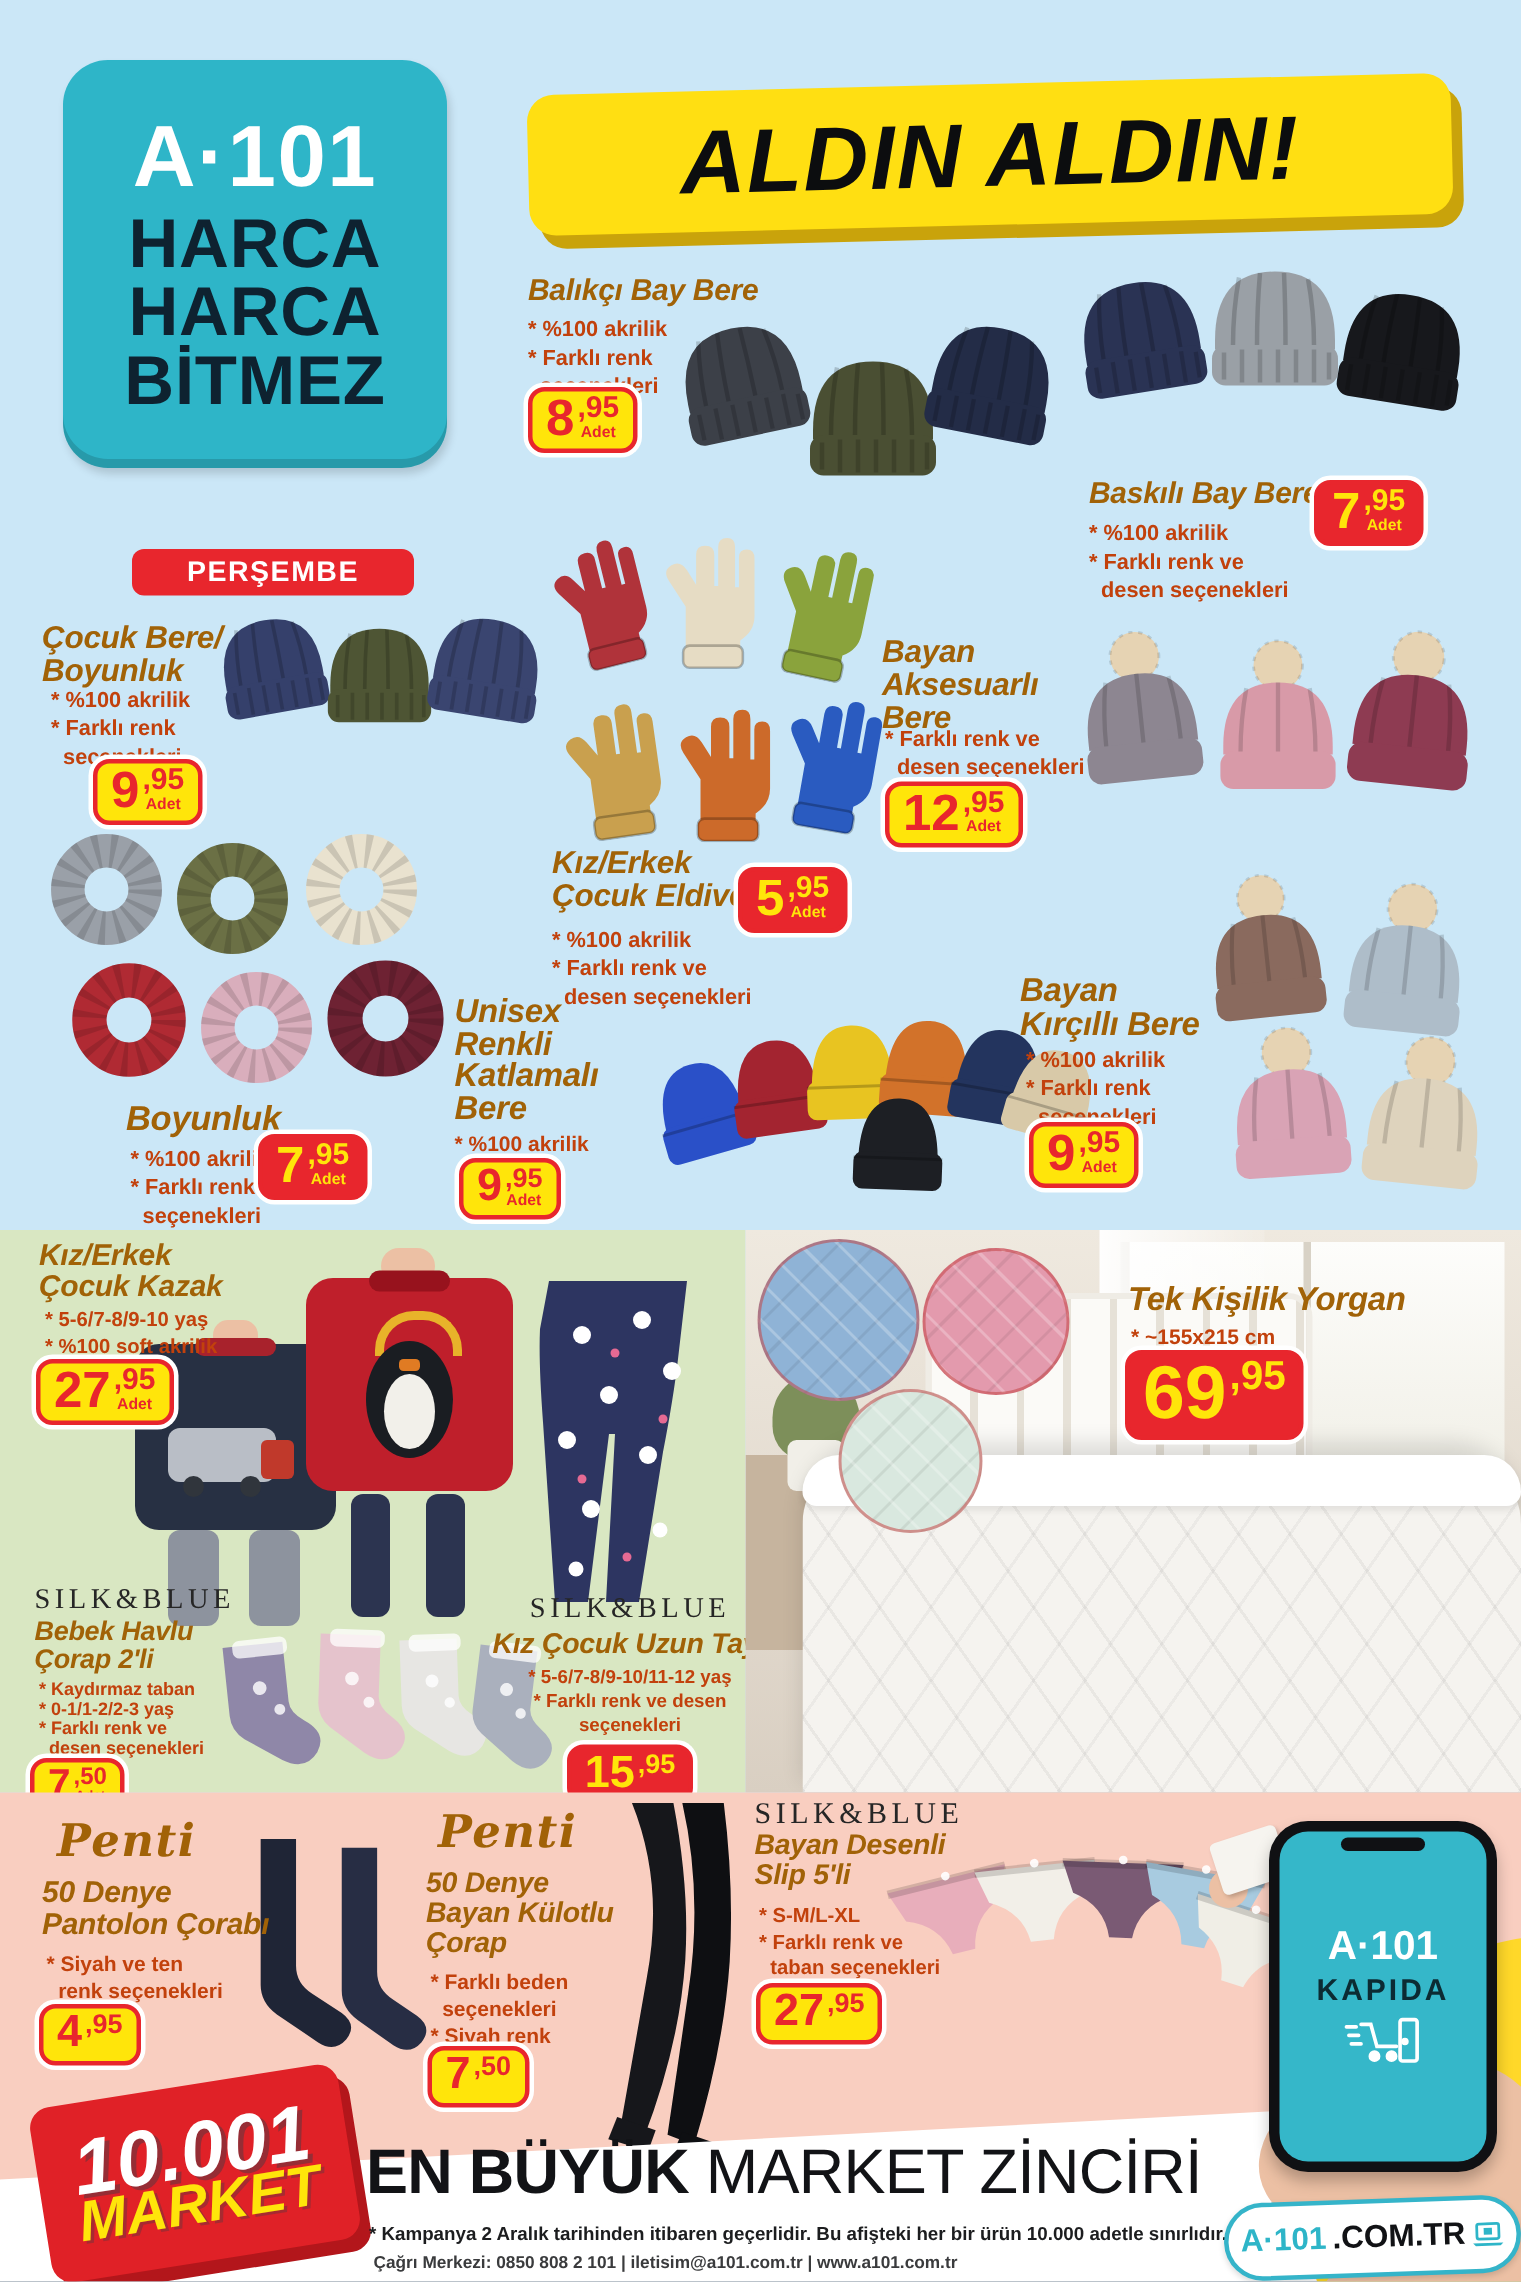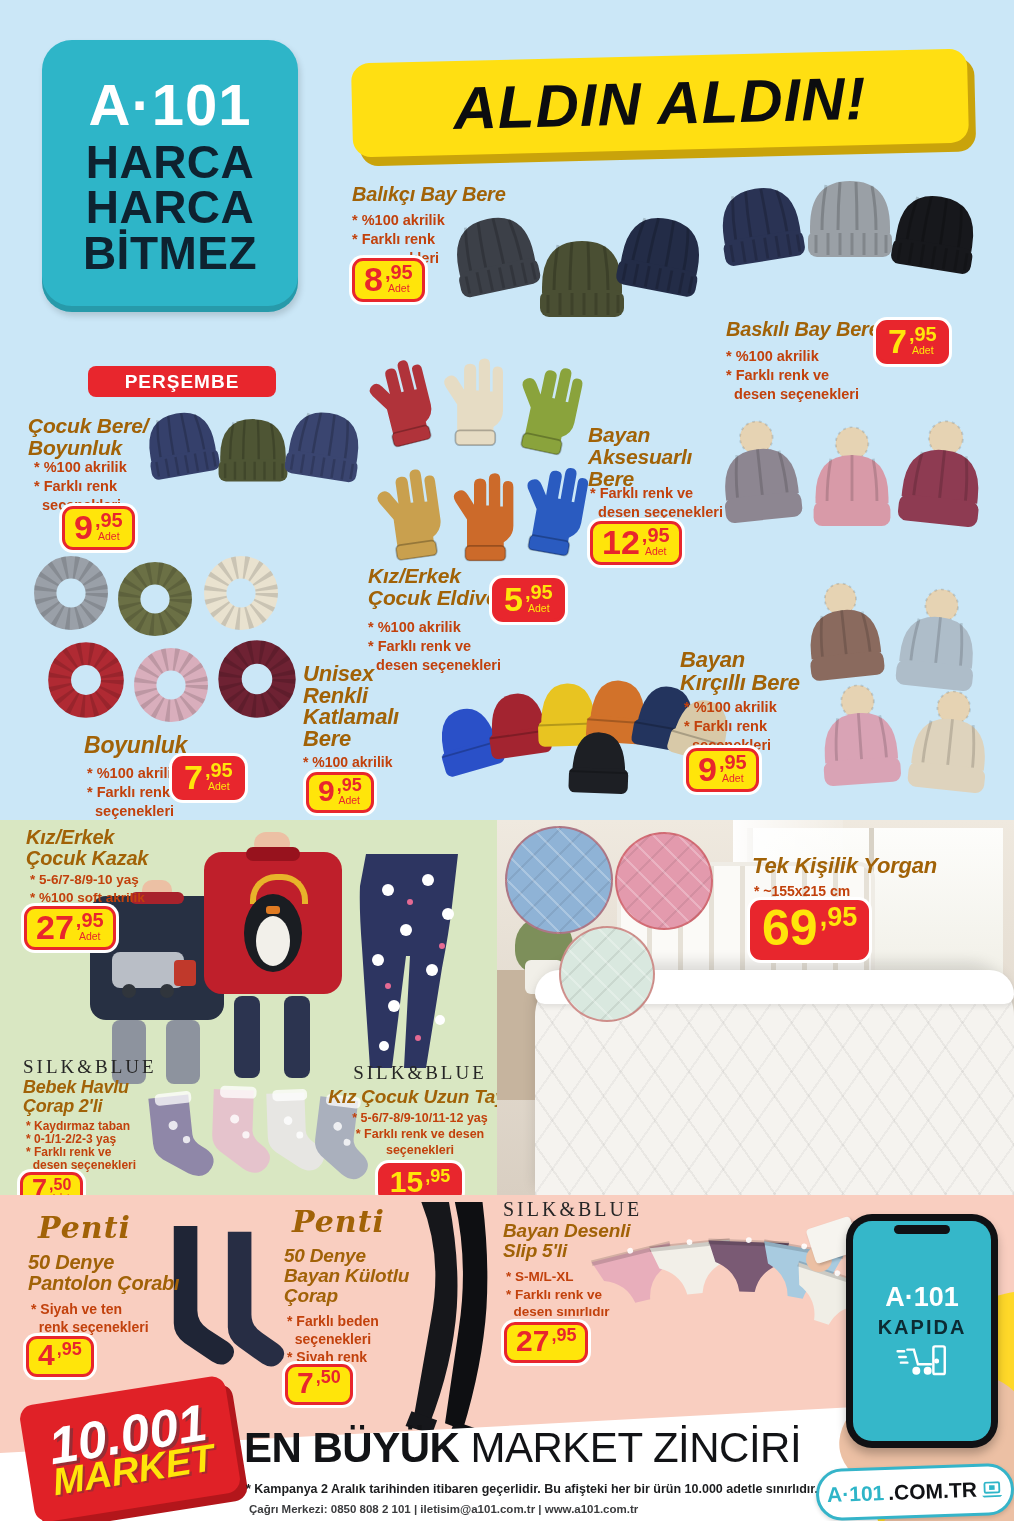--- a/index.html
+++ b/index.html
@@ -11,21 +11,21 @@
   .specs{font-weight:bold;color:#c2410c;white-space:pre;font-size:14.5px;line-height:1.3;}
   .brand-serif{font-family:"Liberation Serif",serif;letter-spacing:3px;color:#262626;font-weight:normal;}
   .brand-penti{font-family:"DejaVu Serif",serif;font-style:italic;font-weight:bold;color:#a16207;letter-spacing:1px;}
   
   .badge{display:inline-flex;align-items:flex-start;padding:2px 9px 4px;border-radius:11px;box-shadow:0 0 0 3px #ffffff;}
   .badge.yellow{background:#ffe50a;border:3px solid #e8262d;color:#e8262d;}
   .badge.red{background:#e8262d;border:3px solid #e8262d;color:#ffe50a;}
   .p-int{font-size:34px;font-weight:bold;line-height:0.95;}
   .p-side{display:flex;flex-direction:column;align-items:center;margin-left:2px;}
   .p-dec{font-size:20px;font-weight:bold;line-height:0.95;}
-  .p-unit{font-size:10.5px;font-weight:normal;line-height:1;margin-top:1px;}
+  .p-unit{font-size:10.5px;font-weight:bold;line-height:1;margin-top:1px;}
   .badge.sm .p-int{font-size:27px}.badge.sm .p-dec{font-size:16px}.badge.sm .p-unit{font-size:9px}
   .badge.md .p-int{font-size:30px}.badge.md .p-dec{font-size:18px}
   .badge.big .p-int{font-size:50px}.badge.big .p-dec{font-size:27px}
   
   .logo-card{left:42px;top:40px;width:256px;height:272px;background:#2eb5c8;border-radius:30px;
              box-shadow:inset 0 -6px 0 rgba(0,0,0,.15), 2px 4px 6px rgba(0,0,0,.15);
              display:flex;flex-direction:column;align-items:center;justify-content:center;}
   .logo-brand{font-size:58px;font-weight:bold;color:#ffffff;letter-spacing:1px;line-height:1;}
   .logo-slogan{font-size:46px;font-weight:bold;color:#0e2230;line-height:0.98;white-space:pre-line;text-align:center;letter-spacing:0.5px;margin-top:6px;}
   .date-box{left:76px;top:318px;width:212px;height:50px;background:#ffffff;border-radius:12px;
@@ -522,21 +522,21 @@
         <span class="p-dec">,50</span>
         <span class="p-unit"></span>
       </span>
   </div>
 
   <div class="abs brand-serif" style="left:503px;top:1198px;font-size:20px">SILK&amp;BLUE</div>
   <div class="abs title" style="left:503px;top:1221px;font-size:19px">Bayan Desenli
 Slip 5'li</div>
   <div class="abs specs" style="left:506px;top:1268px;font-size:13.5px">* S-M/L-XL
 * Farklı renk ve
-  desen sınırlıdır</div>
+  taban seçenekleri</div>
   <div class="abs badge yellow md" style="left:504px;top:1322px">
     <span class="p-int">27</span>
     <span class="p-side">
         <span class="p-dec">,95</span>
         <span class="p-unit"></span>
       </span>
   </div>
 
   <div class="abs band-white"></div>
   <div class="abs blob"></div>

